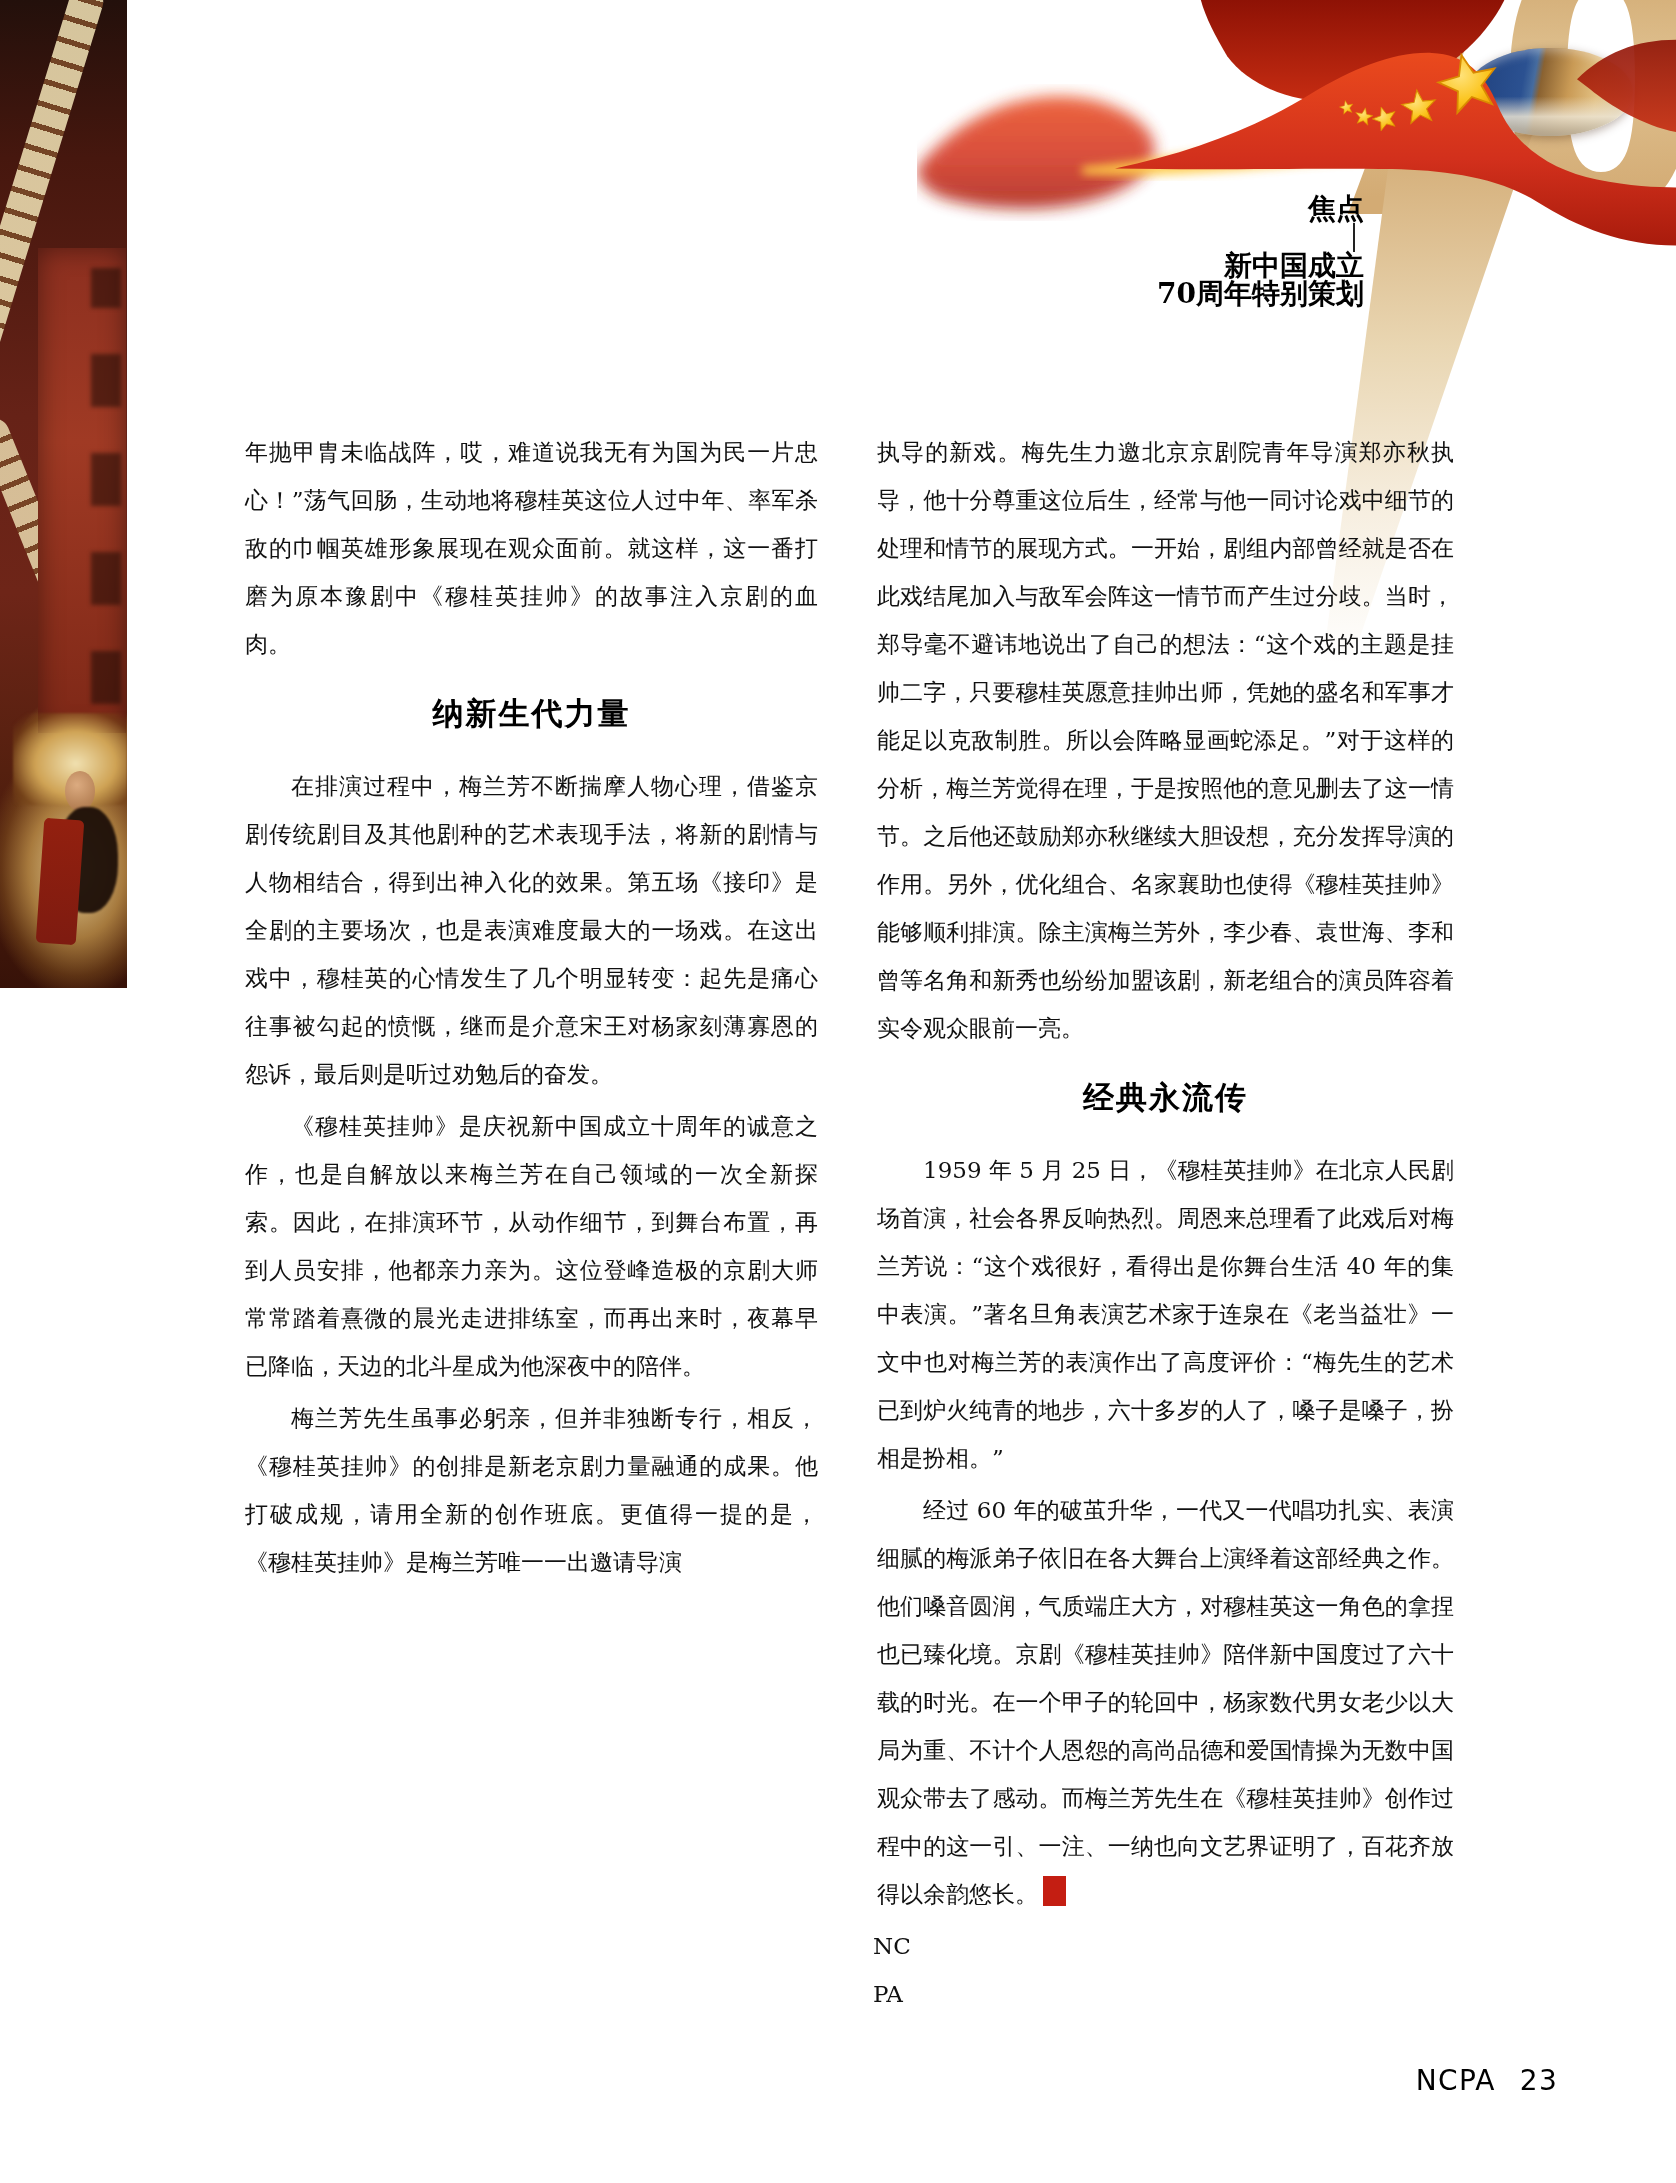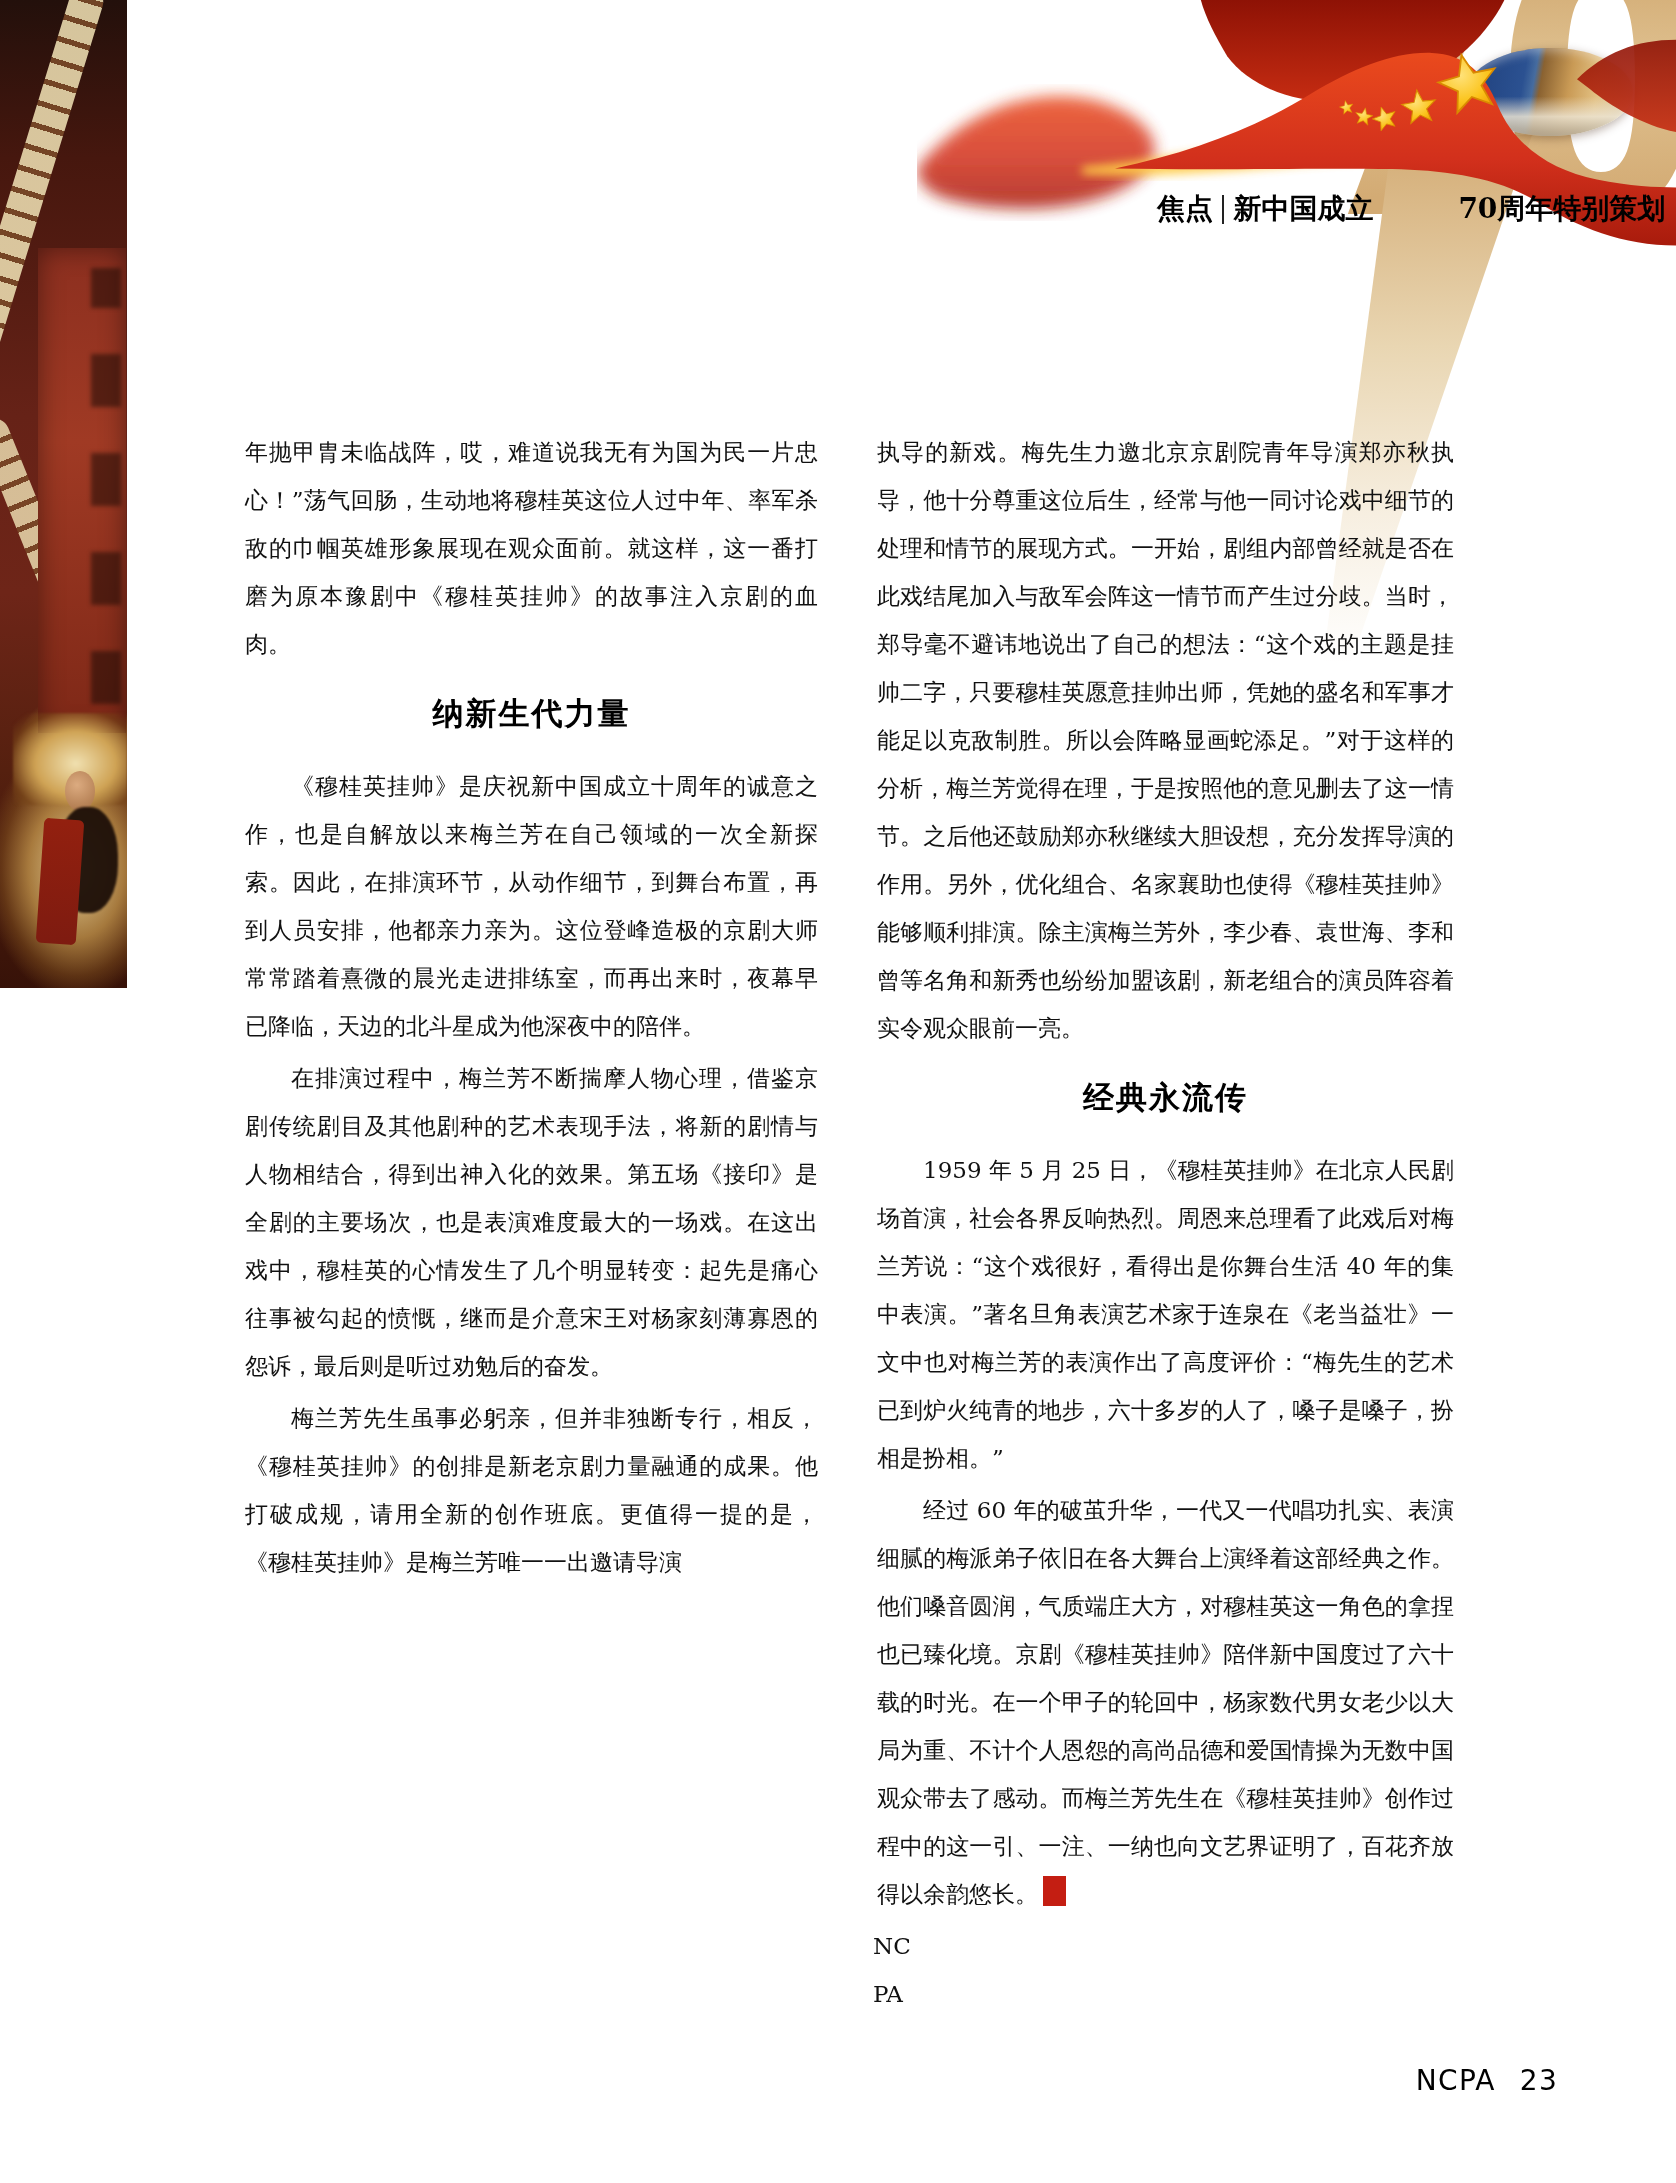--- a/index.html
+++ b/index.html
@@ -73,22 +73,22 @@
   .globe{
     position:absolute;left:1467px;top:48px;width:166px;height:88px;z-index:1;
     border-radius:50%;
     background:
       linear-gradient(180deg, rgba(0,0,0,0) 55%, rgba(236,228,210,.85) 78%, rgba(176,163,140,.9) 100%),
       linear-gradient(100deg,#1f3f7b 0%,#2b5191 34%,#466c9f 40%,#8a6231 44%,#c99a55 60%,#e3c183 76%,#d9cdb4 100%);
     box-shadow:0 2.6px 9.2px rgba(60,30,10,.35), inset 0 4px 9.2px rgba(255,255,255,.35);
   }
   .ribbon-svg{position:absolute;left:917px;top:0;width:759px;height:284px;z-index:2;}
   .tagline{
-    position:absolute;left:1157px;top:195px;z-index:3;display:flex;align-items:flex-start;
-    font-size:28px;line-height:1;white-space:nowrap;
+    position:absolute;left:1157px;top:195px;z-index:3;display:flex;align-items:flex-end;
+    font-size:28px;line-height:1;white-space:nowrap;flex-direction:column;
   }
   .tagline .label{font-family:"DejaVu Sans","Liberation Sans",sans-serif;font-weight:900;color:#000;}
   .tagline .divider{width:2px;height:29px;background:#222;margin:0 9.2px;}
   .tagline .serif{font-family:"DejaVu Serif","Liberation Serif",serif;font-weight:bold;color:#000000;}
   .tagline .gap{width:85px;}
 
   
   .col{position:absolute;top:424px;width:581px;font-size:23px;line-height:48px;text-align:justify;}
   .col-left{left:241px;}
   .col-right{left:873px;width:585px;}
@@ -187,22 +187,22 @@
   <span class="label">焦点</span>
   <span class="divider"></span>
   <span class="serif">新中国成立</span>
   <span class="gap"></span>
   <span class="serif">70周年特别策划</span>
 </div>
 
 <div class="col col-left">
   <p>年抛甲胄未临战阵，哎，难道说我无有为国为民一片忠心！”荡气回肠，生动地将穆桂英这位人过中年、率军杀敌的巾帼英雄形象展现在观众面前。就这样，这一番打磨为原本豫剧中《穆桂英挂帅》的故事注入京剧的血肉。</p>
   <h2>纳新生代力量</h2>
+  <p class="indent">在排演过程中，梅兰芳不断揣摩人物心理，借鉴京剧传统剧目及其他剧种的艺术表现手法，将新的剧情与人物相结合，得到出神入化的效果。第五场《接印》是全剧的主要场次，也是表演难度最大的一场戏。在这出戏中，穆桂英的心情发生了几个明显转变：起先是痛心往事被勾起的愤慨，继而是介意宋王对杨家刻薄寡恩的怨诉，最后则是听过劝勉后的奋发。</p>
   <p class="indent">《穆桂英挂帅》是庆祝新中国成立十周年的诚意之作，也是自解放以来梅兰芳在自己领域的一次全新探索。因此，在排演环节，从动作细节，到舞台布置，再到人员安排，他都亲力亲为。这位登峰造极的京剧大师常常踏着熹微的晨光走进排练室，而再出来时，夜幕早已降临，天边的北斗星成为他深夜中的陪伴。</p>
-  <p class="indent">在排演过程中，梅兰芳不断揣摩人物心理，借鉴京剧传统剧目及其他剧种的艺术表现手法，将新的剧情与人物相结合，得到出神入化的效果。第五场《接印》是全剧的主要场次，也是表演难度最大的一场戏。在这出戏中，穆桂英的心情发生了几个明显转变：起先是痛心往事被勾起的愤慨，继而是介意宋王对杨家刻薄寡恩的怨诉，最后则是听过劝勉后的奋发。</p>
   <p class="indent">梅兰芳先生虽事必躬亲，但并非独断专行，相反，《穆桂英挂帅》的创排是新老京剧力量融通的成果。他打破成规，请用全新的创作班底。更值得一提的是，《穆桂英挂帅》是梅兰芳唯一一出邀请导演</p>
 </div>
 
 <div class="col col-right">
   <p>执导的新戏。梅先生力邀北京京剧院青年导演郑亦秋执导，他十分尊重这位后生，经常与他一同讨论戏中细节的处理和情节的展现方式。一开始，剧组内部曾经就是否在此戏结尾加入与敌军会阵这一情节而产生过分歧。当时，郑导毫不避讳地说出了自己的想法：“这个戏的主题是挂帅二字，只要穆桂英愿意挂帅出师，凭她的盛名和军事才能足以克敌制胜。所以会阵略显画蛇添足。”对于这样的分析，梅兰芳觉得在理，于是按照他的意见删去了这一情节。之后他还鼓励郑亦秋继续大胆设想，充分发挥导演的作用。另外，优化组合、名家襄助也使得《穆桂英挂帅》能够顺利排演。除主演梅兰芳外，李少春、袁世海、李和曾等名角和新秀也纷纷加盟该剧，新老组合的演员阵容着实令观众眼前一亮。</p>
   <h2>经典永流传</h2>
   <p class="indent">1959 年 5 月 25 日，《穆桂英挂帅》在北京人民剧场首演，社会各界反响热烈。周恩来总理看了此戏后对梅兰芳说：“这个戏很好，看得出是你舞台生活 40 年的集中表演。”著名旦角表演艺术家于连泉在《老当益壮》一文中也对梅兰芳的表演作出了高度评价：“梅先生的艺术已到炉火纯青的地步，六十多岁的人了，嗓子是嗓子，扮相是扮相。”</p>
   <p class="indent"><span>经过 60 年的破茧升华，一代又一代唱功扎实、表演细腻的梅派弟子依旧在各大舞台上演绎着这部经典之作。他们嗓音圆润，气质端庄大方，对穆桂英这一角色的拿捏也已臻化境。京剧《穆桂英挂帅》陪伴新中国度过了六十载的时光。在一个甲子的轮回中，杨家数代男女老少以大局为重、不计个人恩怨的高尚品德和爱国情操为无数中国观众带去了感动。而梅兰芳先生在《穆桂英挂帅》创作过程中的这一引、一注、一纳也向文艺界证明了，百花齐放得以余韵悠长。</span><span class="seal"></span></p>
     <div>NC</div>
     <div>PA</div>

